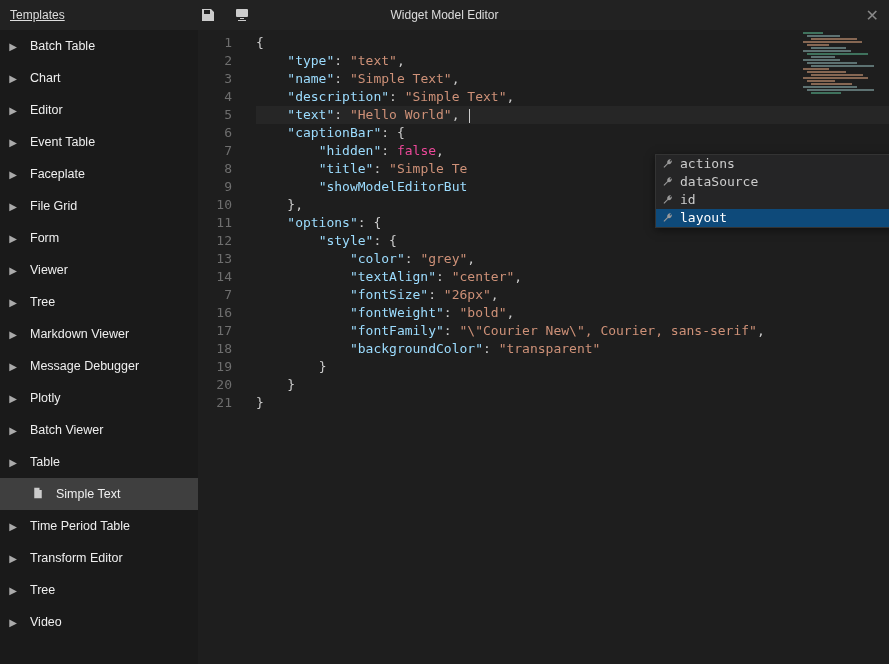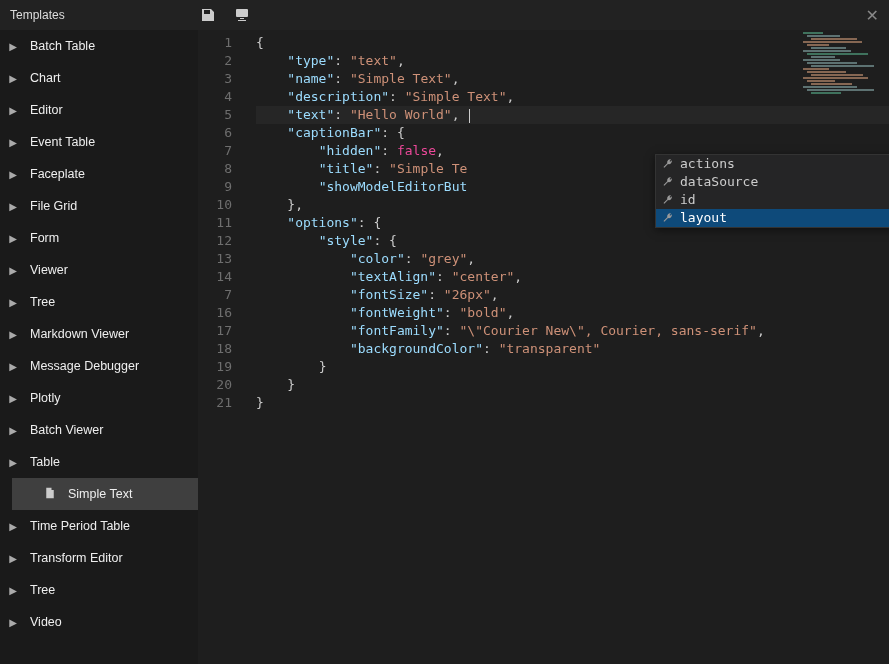--- a/index.html
+++ b/index.html
@@ -1,33 +1,33 @@
 <!DOCTYPE html>
 <html><head>
 <meta charset="utf-8">
 <style>
   * { box-sizing: border-box; margin: 0; padding: 0; }
   html, body { width: 889px; height: 664px; font-family: Arial, Helvetica, sans-serif; background: #1e1e1e; color: #ccc; overflow: hidden; }
   .header {
     height: 30px; background: #222; display: flex; align-items: center;
     font-size: 12px; color: #ddd; position: relative;
   }
-  .header .title-left { padding-left: 10px; }
+  .header .title-left { padding-left: 10px; text-decoration: underline; }
   .header .toolbar-icons { position: absolute; left: 200px; top: 0; height: 30px; display: flex; align-items: center; gap: 18px; }
   .header .title-center { position: absolute; left: 0; right: 0; text-align: center; pointer-events: none; }
   .header .close { position: absolute; right: 10px; top: 6px; color: #888; font-size: 16px; cursor: pointer; }
   .icon-save, .icon-display { width: 16px; height: 16px; display: inline-block; }
   .body { display: flex; height: calc(100% - 30px); }
   .sidebar { width: 198px; background: #1a1a1a; overflow-y: auto; font-size: 12.5px; }
   .tree-item { display: flex; align-items: center; height: 32px; padding-left: 6px; color: #eee; cursor: pointer; }
   .tree-item .chev { width: 14px; display: inline-flex; justify-content: center; color: #aaa; font-size: 10px; margin-right: 10px; }
   .tree-item .chev.down { transform: rotate(90deg); }
   .tree-item.child { padding-left: 32px; background: #3a3a3a; }
   .tree-item.child .doc-icon { width: 14px; margin-right: 10px; color: #ccc; }
-  .tree-item.child.selected { background: #3f3f3f; margin-left: 12px; }
+  .tree-item.child.selected { background: #3f3f3f; }
   .editor { flex: 1; position: relative; background: #1e1e1e; font-family: Menlo, Consolas, monospace; font-size: 13px; }
   .gutter { position: absolute; left: 0; top: 0; width: 48px; text-align: right; color: #6e6e6e; padding-top: 4px; }
   .gutter div { height: 18px; line-height: 18px; padding-right: 14px; }
   .code { position: absolute; left: 58px; top: 4px; right: 0; white-space: pre; }
   .code .line { height: 18px; line-height: 18px; }
   .tok-brace { color: #ccc; }
   .tok-key { color: #9cdcfe; }
   .tok-str { color: #ce9178; }
   .tok-punct { color: #ccc; }
   .tok-bool { color: #ec4899; }
@@ -56,20 +56,21 @@
         </svg>
     </span>
     <span class="icon-display">
       <svg viewBox="0 0 16 16" width="16" height="16" fill="#ccc">
           <rect x="2" y="2" width="12" height="8" rx="1"></rect>
           <rect x="6" y="11" width="4" height="1"></rect>
           <rect x="4" y="13" width="8" height="1"></rect>
         </svg>
     </span>
   </div>
+  <span class="title-center">Widget Model Editor</span>
   <span class="close">✕</span>
 </div>
 
 <div class="body">
   <div class="sidebar" id="sidebar">
       <div class="tree-item">
         <span class="chev">▶</span>
         <span>Batch Table</span>
       </div>
       <div class="tree-item">

